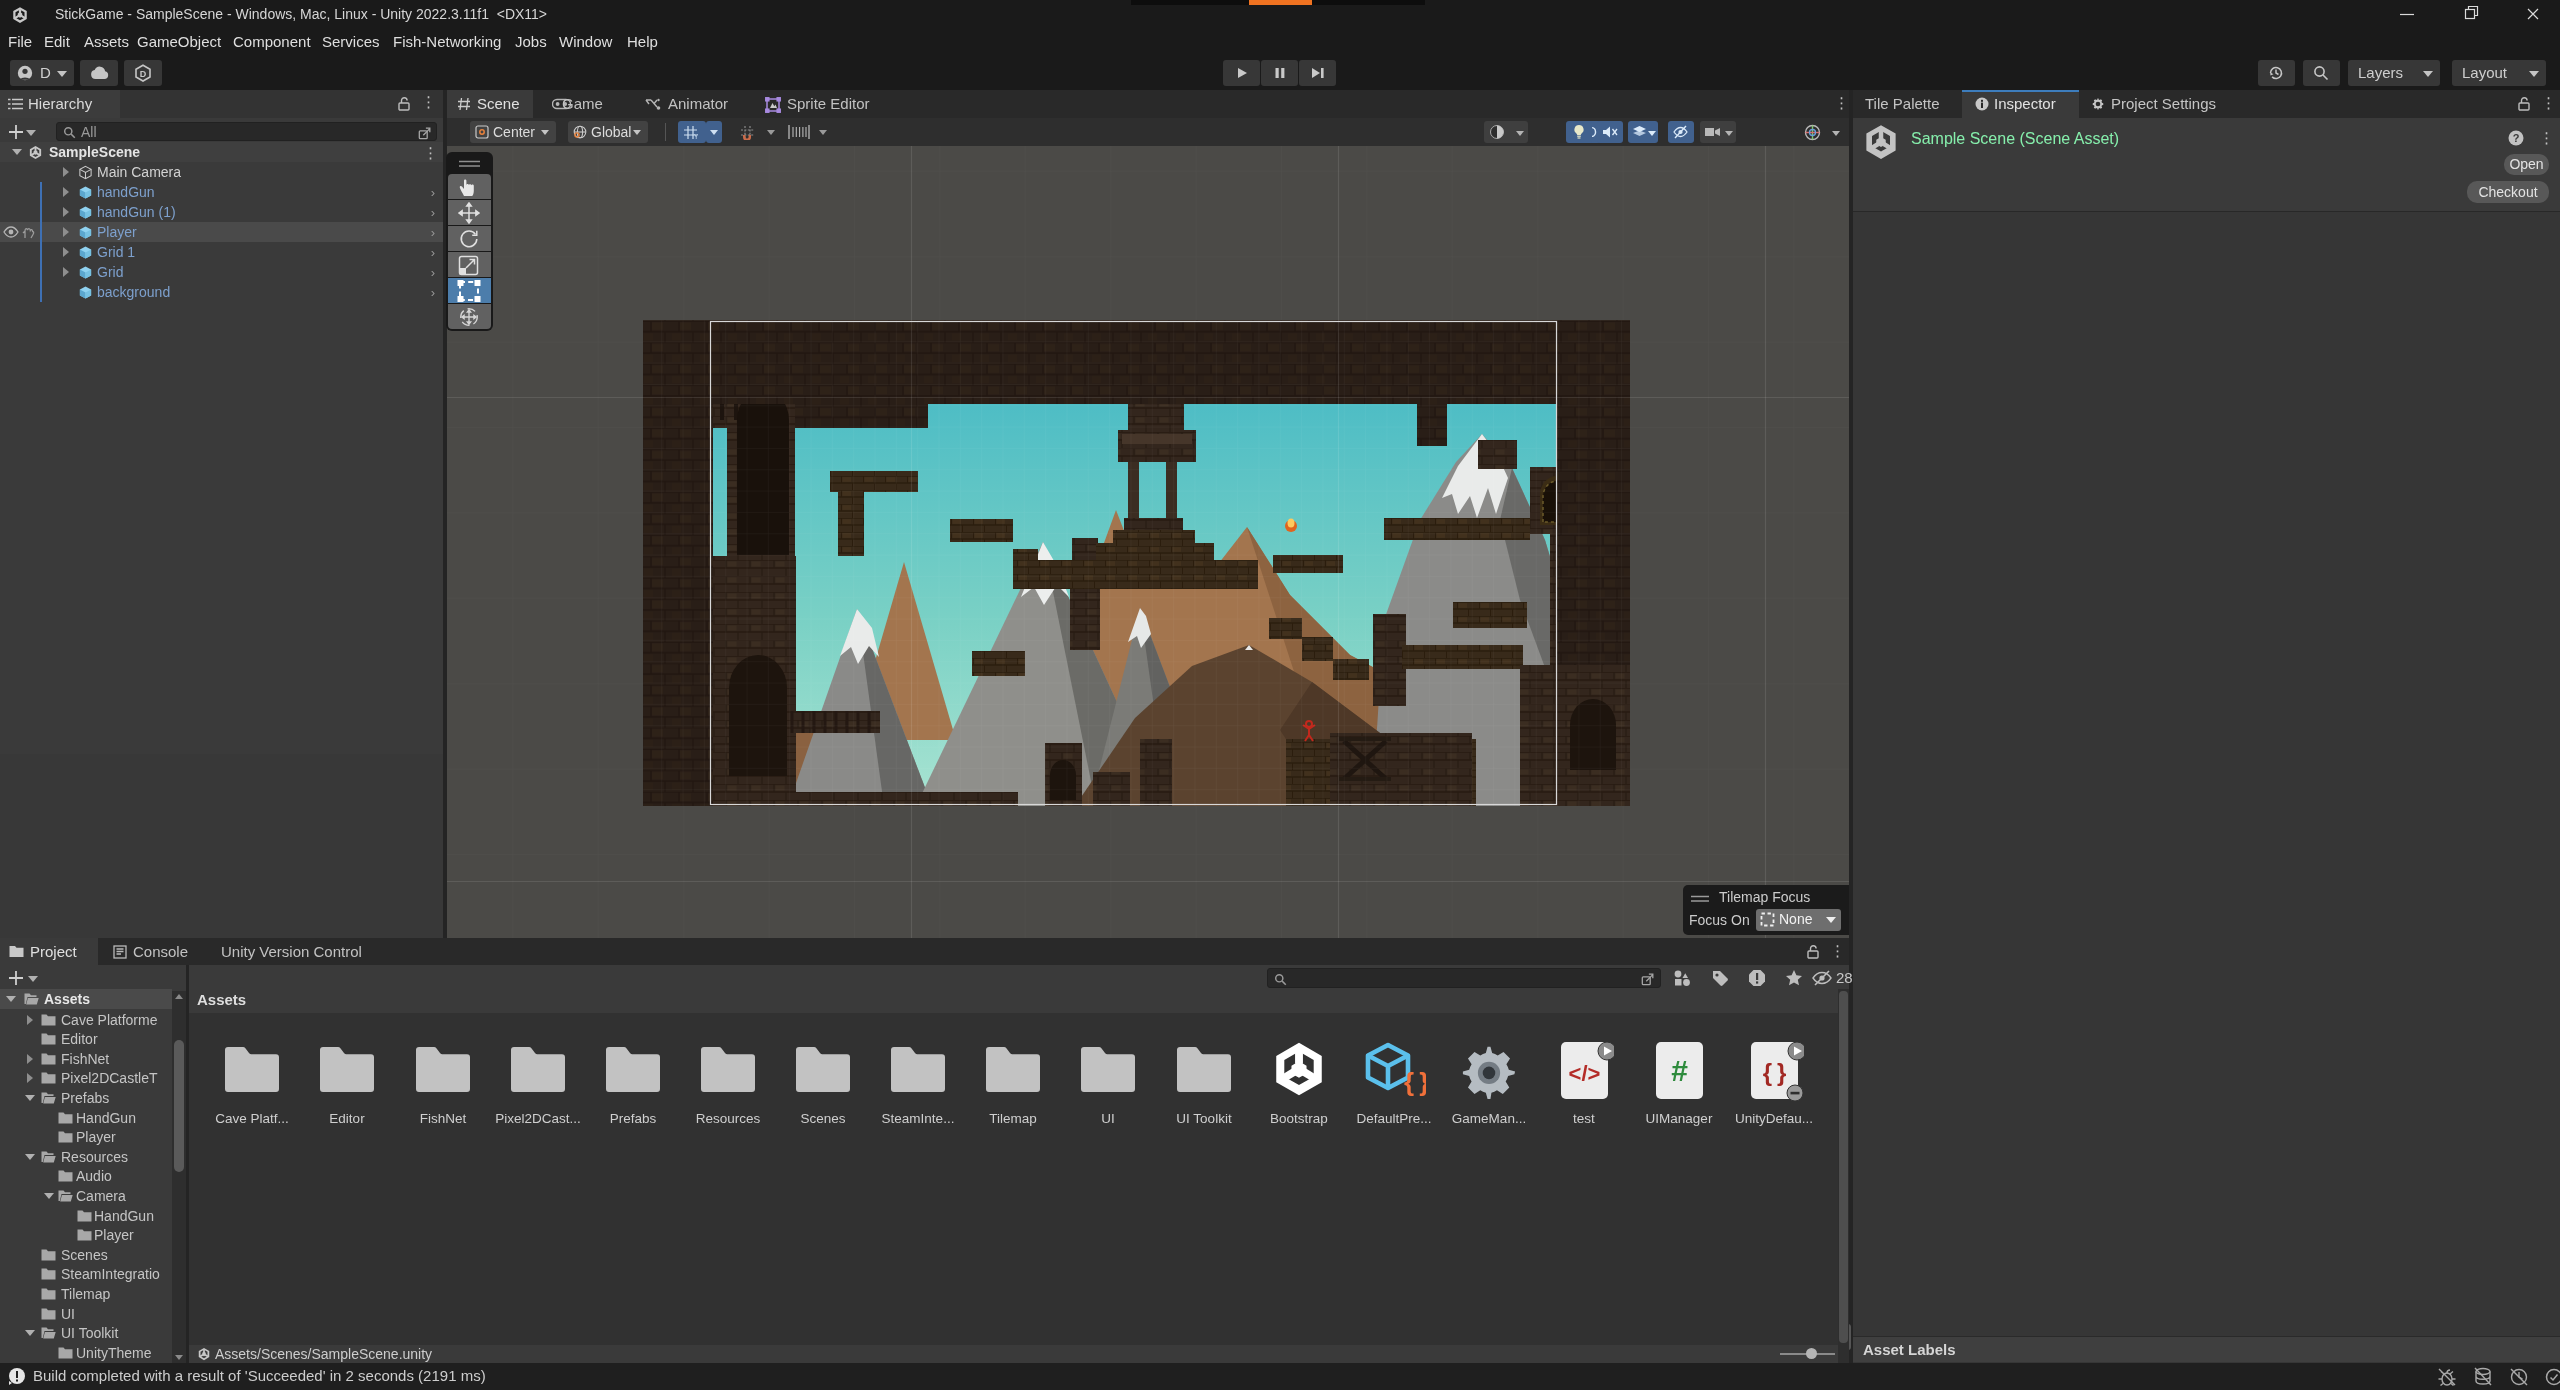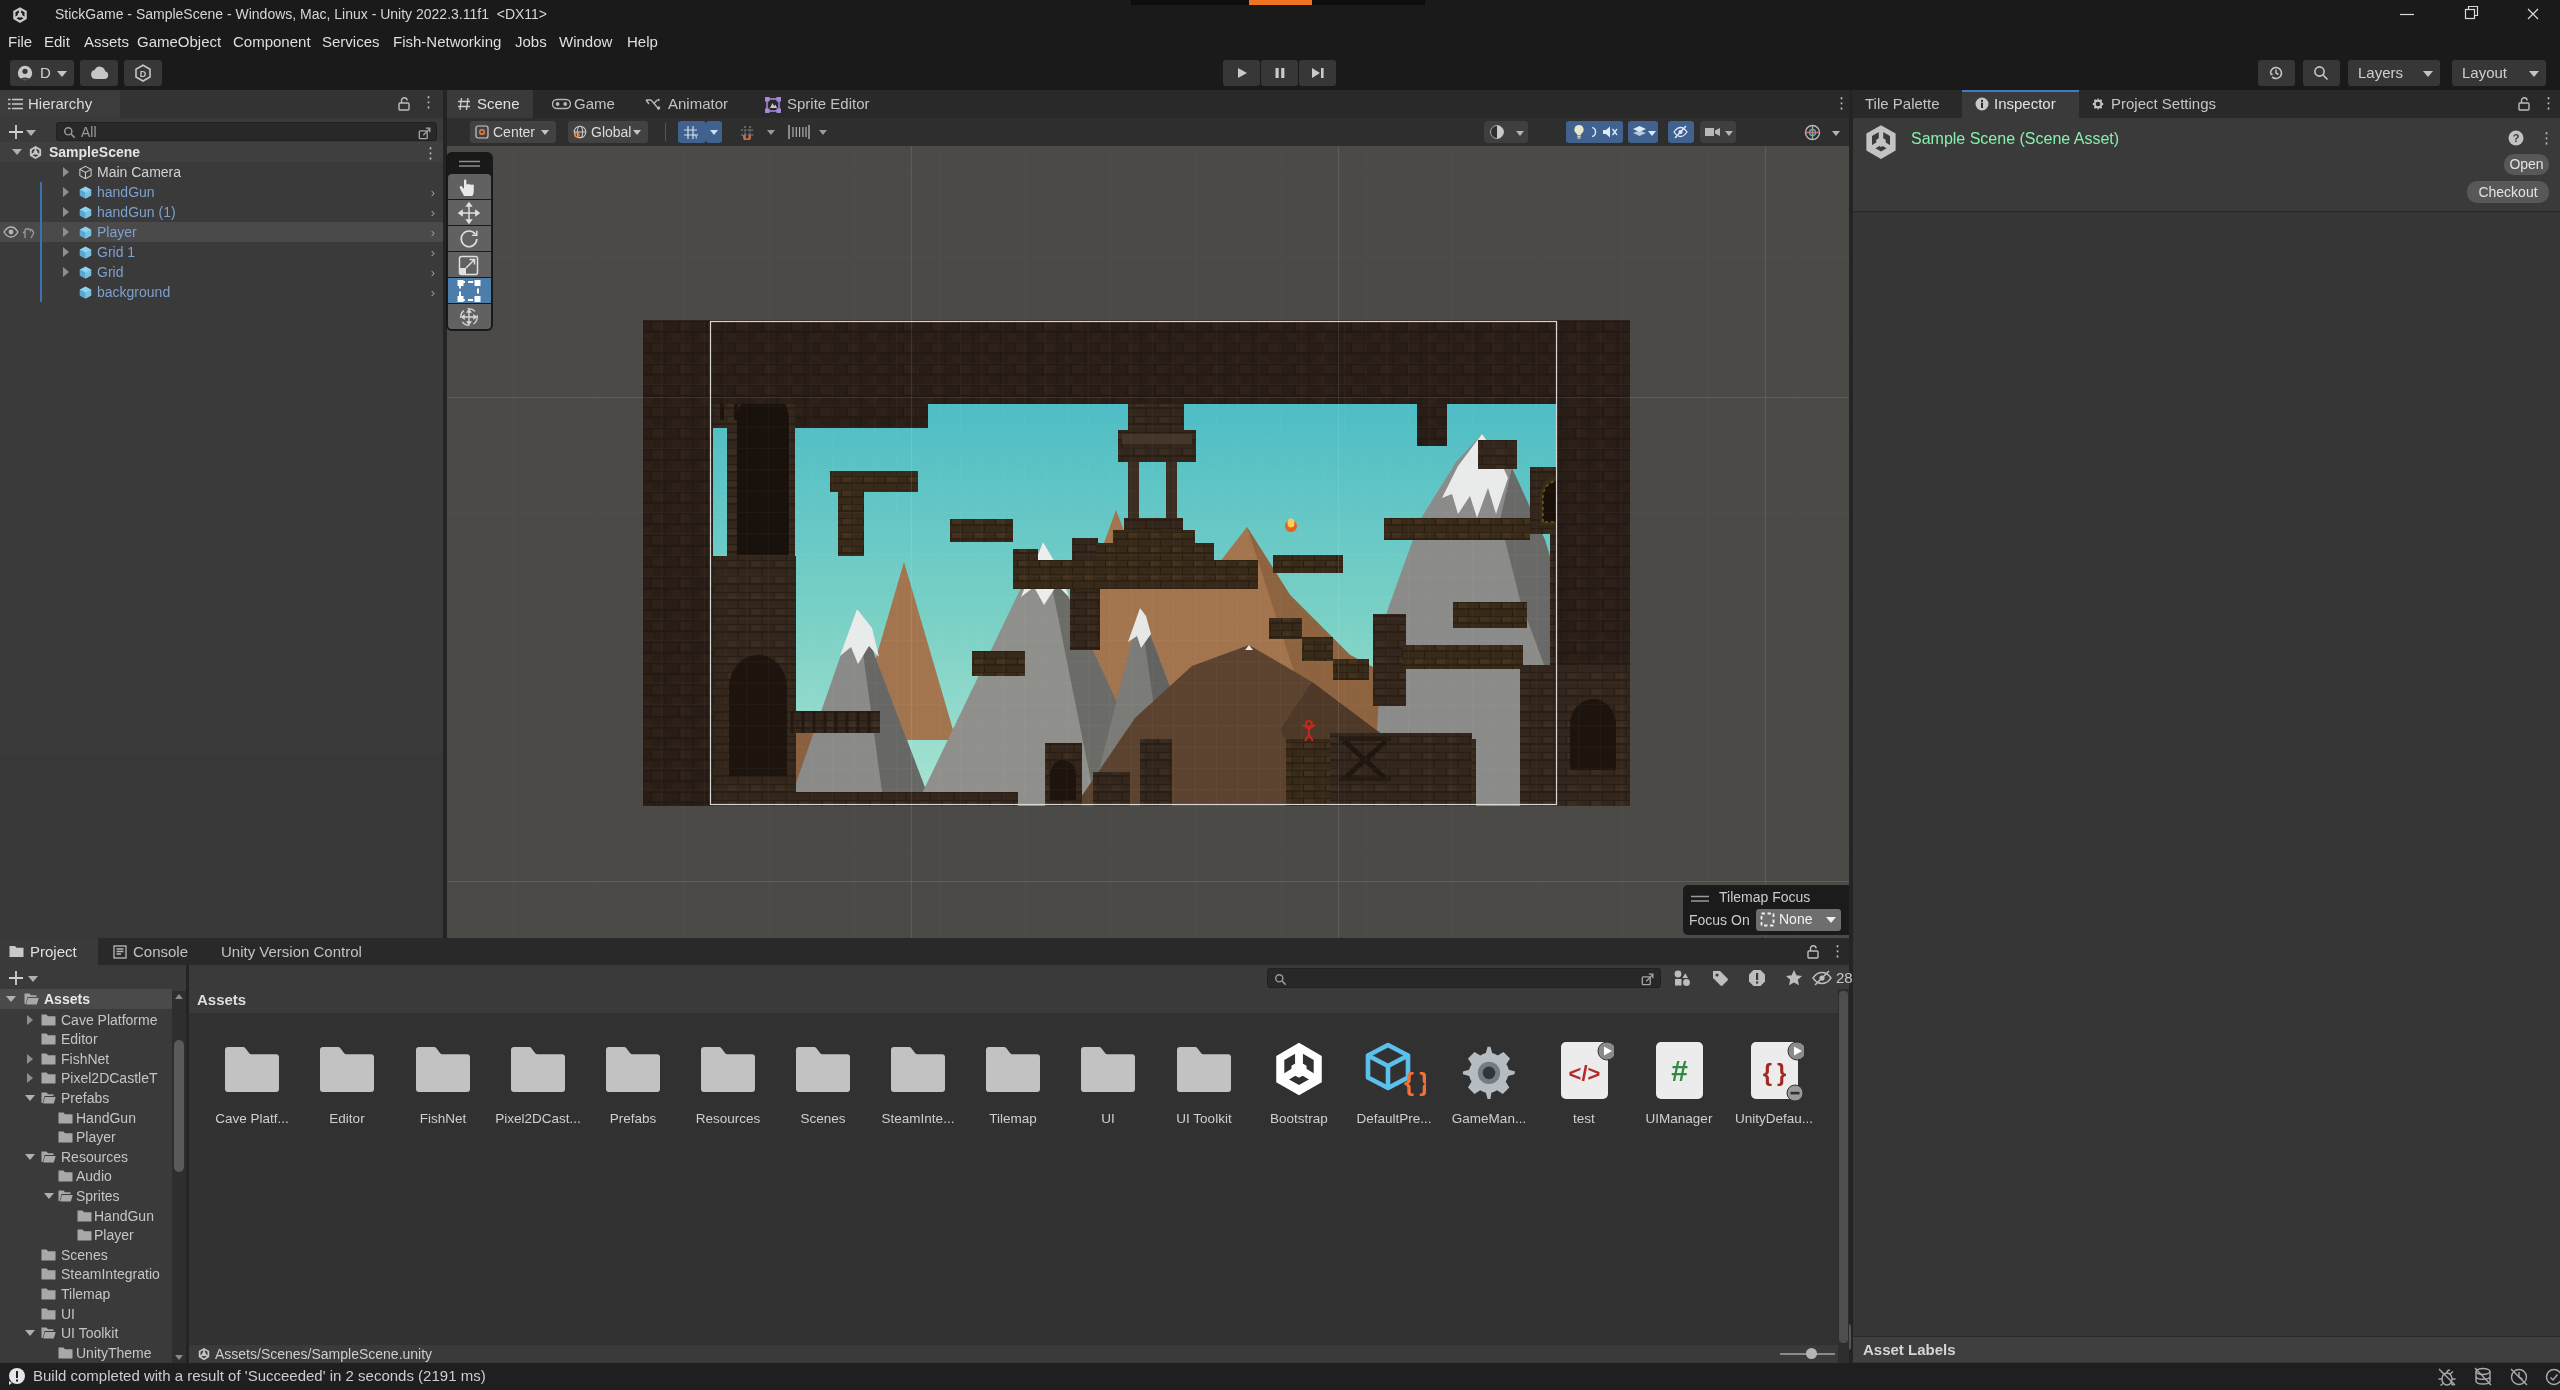--- a/index.html
+++ b/index.html
@@ -305,21 +305,21 @@
           <g stroke="#cccccc" stroke-width="1.3" fill="none">
             <path d="M4.5 1 L3 13 M11 1 L9.5 13 M1 4.5 H13 M1 9.5 H13"></path>
           </g>
         </svg>
   <div class="txt" style="left:30px;top:5px;font-size:15px;color:#e0e0e0">Scene</div>
   <svg class="abs" style="left:105px;top:8px" width="19" height="12" viewBox="0 0 19 12">
           <path fill="none" stroke="#b5b5b5" stroke-width="1.4" d="M5 1.5 H14 A4.5 4.5 0 0 1 14 10.5 H5 A4.5 4.5 0 0 1 5 1.5 Z"></path>
           <circle cx="5.6" cy="6" r="1.9" fill="#b5b5b5"></circle>
           <circle cx="13.2" cy="6" r="1.9" fill="#b5b5b5"></circle>
         </svg>
-  <div class="txt" style="left:127px;top:5px;font-size:15px;color:#c2c2c2">Game</div>
+  <div class="txt" style="left:115px;top:5px;font-size:15px;color:#c2c2c2">Game</div>
   <svg class="abs" style="left:198px;top:8px" width="16" height="12" viewBox="0 0 16 12">
           <g stroke="#b5b5b5" stroke-width="1.4" fill="none">
             <path d="M1 2 H6 M1 2 L4 6 M6 2 L12 9 M12 2 L9.5 5"></path>
             <circle cx="13.5" cy="10" r="1.8" fill="#b5b5b5" stroke="none"></circle>
             <circle cx="13.5" cy="2" r="1.2" fill="#b5b5b5" stroke="none"></circle>
           </g>
         </svg>
   <div class="txt" style="left:221px;top:5px;font-size:15px;color:#c2c2c2">Animator</div>
   <svg class="abs" style="left:318px;top:7px" width="16" height="16" viewBox="0 0 16 16">
           <g fill="none" stroke="#a88ae0" stroke-width="1.5">
@@ -843,21 +843,21 @@
 <svg class="abs" style="left:58px;top:4px" width="15" height="12" viewBox="0 0 15 12">
             <path fill="#a8a8a8" d="M0.5 0.5 H5.5 L7 2.2 H14.5 V11.5 H0.5 Z"></path>
           </svg>
 <div class="lbl" style="left:76px;">Audio</div>
 </div>
 <div class="prow" style="top:195px;">
 <div class="harrow d" style="left:44px;top:7px"></div>
 <svg class="abs" style="left:58px;top:4px" width="15" height="12" viewBox="0 0 15 12">
             <path fill="#a8a8a8" d="M0.5 0.5 H5.5 L7 2.2 H12.5 V4 H3.5 L1.8 11 H0.5 Z M3.9 5 H14.7 L12.8 11.5 H2.2 Z"></path>
           </svg>
-<div class="lbl" style="left:76px;">Sprites</div>
+<div class="lbl" style="left:76px;">Camera</div>
 </div>
 <div class="prow" style="top:214.6px;">
 <svg class="abs" style="left:77px;top:4px" width="15" height="12" viewBox="0 0 15 12">
             <path fill="#a8a8a8" d="M0.5 0.5 H5.5 L7 2.2 H14.5 V11.5 H0.5 Z"></path>
           </svg>
 <div class="lbl" style="left:94px;">HandGun</div>
 </div>
 <div class="prow" style="top:234.2px;">
 <svg class="abs" style="left:77px;top:4px" width="15" height="12" viewBox="0 0 15 12">
             <path fill="#a8a8a8" d="M0.5 0.5 H5.5 L7 2.2 H14.5 V11.5 H0.5 Z"></path>

